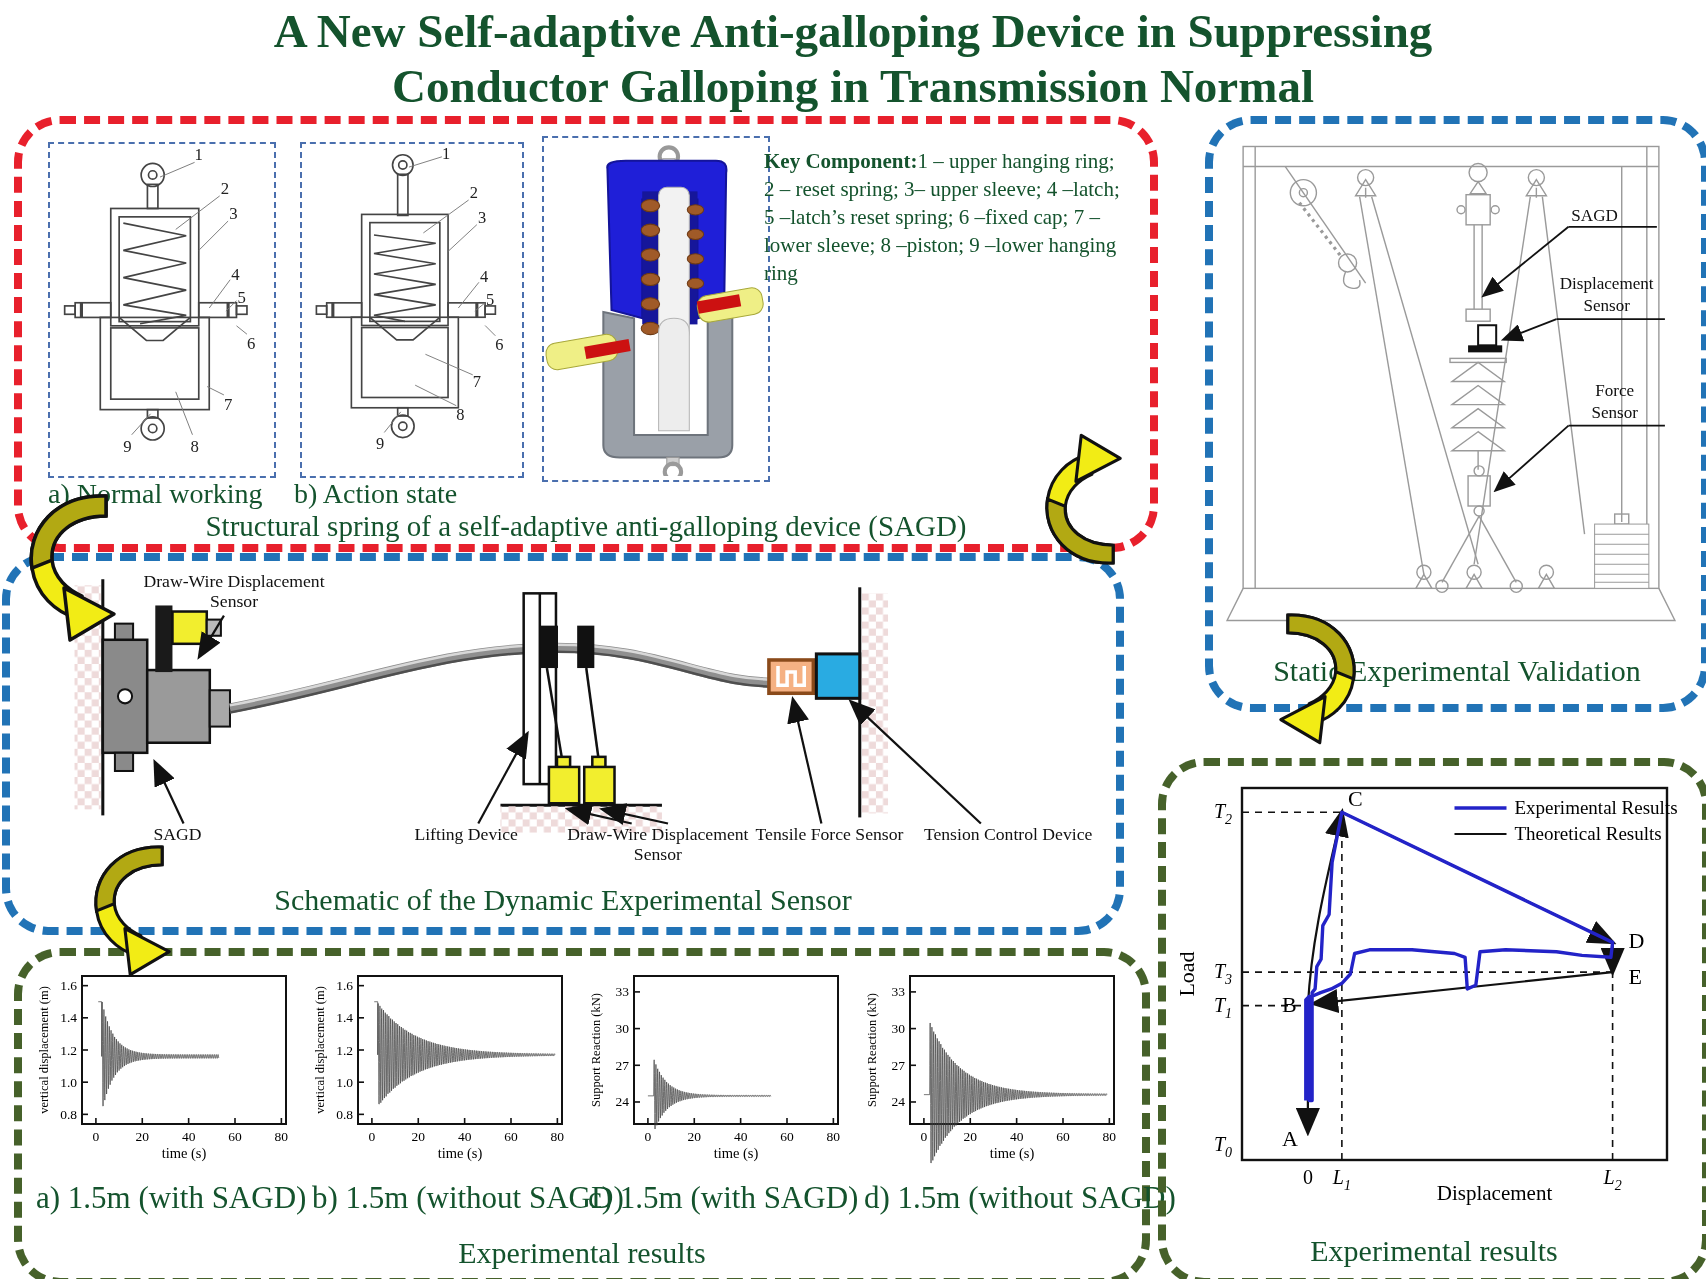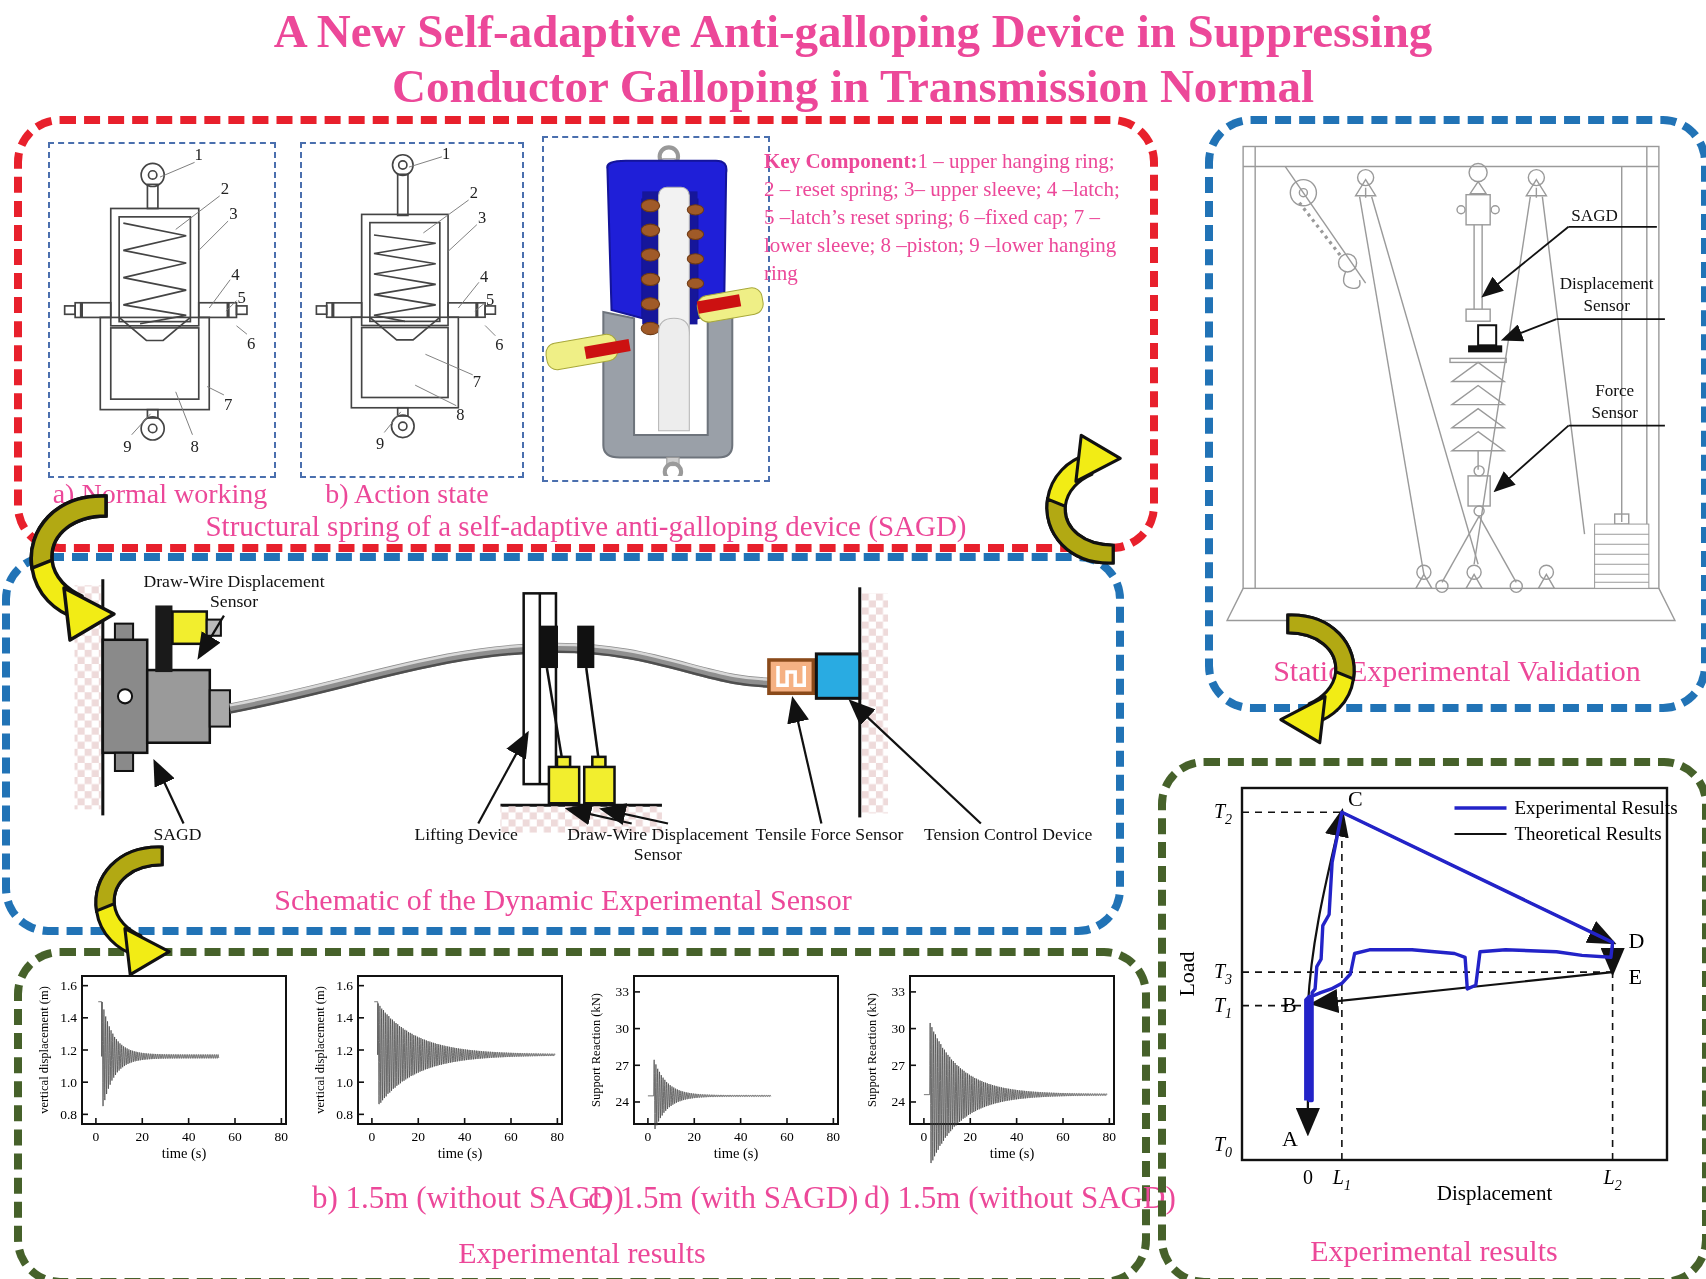--- a/index.html
+++ b/index.html
@@ -1,27 +1,27 @@
 <!DOCTYPE html>
 <html><head>
 <meta charset="utf-8">
 <style>
   html,body{margin:0;padding:0;background:#ffffff;}
   .poster{position:relative;width:1706px;height:1279px;background:#fff;overflow:hidden;
-          font-family:"Liberation Serif","DejaVu Serif",serif;color:#ec4899;}
+          font-family:"Liberation Serif","DejaVu Serif",serif;color:#14532d;}
   .title{position:absolute;top:4px;left:0;width:100%;text-align:center;font-weight:bold;
          font-size:47px;line-height:1.18;}
   .dashbox{position:absolute;border-radius:46px;border-style:dashed;border-width:8px;background:transparent;}
   .box-red{left:14px;top:116px;width:1128px;height:420px;border-color:#e8202c;}
   .box-blue-static{left:1205px;top:116px;width:488px;height:580px;border-color:#2173b6;}
   .box-blue-dyn{left:2px;top:553px;width:1106px;height:366px;border-color:#2173b6;}
   .box-green-left{left:14px;top:948px;width:1120px;height:322px;border-color:#46612a;}
   .box-green-right{left:1158px;top:758px;width:536px;height:512px;border-color:#46612a;}
   .panel{position:absolute;border:2px dashed #4a6fae;background:#fff;}
-  .figcap{position:absolute;font-size:28px;text-align:center;}
+  .figcap{position:absolute;font-size:28px;text-align:left;}
   .maincap{position:absolute;width:100%;text-align:center;font-size:29px;}
   .keytext{position:absolute;left:742px;top:24px;width:364px;font-size:21px;line-height:1.33;}
   .keytext b{font-weight:bold;}
   .chartcell{position:absolute;top:12px;}
   .chartcap{position:absolute;top:212px;width:100%;text-align:center;font-size:31px;white-space:nowrap;}
   .bigcap{position:absolute;left:0;width:100%;text-align:center;font-size:30px;}
   .arrow{position:absolute;z-index:6;}
   svg text{font-family:"Liberation Serif","DejaVu Serif",serif;}
 </style>
 </head>
@@ -353,20 +353,21 @@
           <line x1="152.63636363636363" y1="156" x2="152.63636363636363" y2="150" stroke="#111" stroke-width="1.6"></line>
           <text x="152.63636363636363" y="173" text-anchor="middle" font-size="13.5">40</text>
           <line x1="199" y1="156" x2="199" y2="150" stroke="#111" stroke-width="1.6"></line>
           <text x="199" y="173" text-anchor="middle" font-size="13.5">60</text>
           <line x1="245.36363636363637" y1="156" x2="245.36363636363637" y2="150" stroke="#111" stroke-width="1.6"></line>
           <text x="245.36363636363637" y="173" text-anchor="middle" font-size="13.5">80</text>
           <text x="148" y="190" text-anchor="middle" font-size="14.5">time (s)</text>
           <text x="12" y="82" text-anchor="middle" font-size="12.5" transform="rotate(-90 12 82)">vertical displacement (m)</text>
           <path d="M62.22727272727273,33.739130434782595 L65.70454545454545,33.739130434782595 L65.70,88.43 L65.82,66.16 L65.94,47.95 L66.05,36.68 L66.17,34.06 L66.28,40.36 L66.40,54.37 L66.52,73.67 L66.63,95.00 L66.75,114.86 L66.86,130.04 L66.98,138.14 L67.10,137.98 L67.21,129.75 L67.33,114.95 L67.44,96.10 L67.56,76.36 L67.67,58.97 L67.79,46.71 L67.91,41.48 L68.02,44.01 L68.14,53.73 L68.25,68.92 L68.37,87.01 L68.49,104.98 L68.60,119.92 L68.72,129.44 L68.83,132.10 L68.95,127.59 L69.07,116.78 L69.18,101.55 L69.30,84.48 L69.41,68.37 L69.53,55.84 L69.65,48.86 L69.76,48.46 L69.88,54.59 L69.99,66.11 L70.11,81.06 L70.22,96.93 L70.34,111.12 L70.46,121.34 L70.57,126.00 L70.69,124.46 L70.80,117.06 L70.92,105.14 L71.04,90.72 L71.15,76.20 L71.27,63.94 L71.38,55.91 L71.50,53.33 L71.62,56.52 L71.73,64.85 L71.85,76.88 L71.96,90.56 L72.08,103.64 L72.20,114.00 L72.31,119.99 L72.43,120.73 L72.54,116.19 L72.66,107.21 L72.77,95.34 L72.89,82.56 L73.01,70.98 L73.12,62.45 L73.24,58.33 L73.35,59.18 L73.47,64.79 L73.59,74.16 L73.70,85.67 L73.82,97.42 L73.93,107.49 L74.05,114.27 L74.17,116.71 L74.28,114.49 L74.40,108.07 L74.51,98.56 L74.63,87.58 L74.75,76.94 L74.86,68.37 L74.98,63.23 L75.09,62.29 L75.21,65.63 L75.32,72.63 L75.44,82.08 L75.56,92.39 L75.67,101.87 L75.79,108.98 L75.90,112.62 L76.02,112.24 L76.14,107.99 L76.25,100.62 L76.37,91.41 L76.48,81.88 L76.60,73.59 L76.72,67.87 L76.83,65.61 L76.95,67.11 L77.06,72.06 L77.18,79.60 L77.30,88.43 L77.41,97.11 L77.53,104.22 L77.64,108.62 L77.76,109.66 L77.87,107.21 L77.99,101.74 L78.11,94.21 L78.22,85.86 L78.34,78.09 L78.45,72.14 L78.57,68.96 L78.69,69.01 L78.80,72.22 L78.92,78.03 L79.03,85.42 L79.15,93.18 L79.27,100.02 L79.38,104.85 L79.50,106.92 L79.61,105.94 L79.73,102.12 L79.85,96.13 L79.96,89.00 L80.08,81.90 L80.19,75.99 L80.31,72.21 L80.42,71.15 L80.54,72.93 L80.66,77.20 L80.77,83.23 L80.89,90.01 L81.00,96.40 L81.12,101.39 L81.24,104.18 L81.35,104.35 L81.47,101.92 L81.58,97.33 L81.70,91.37 L81.82,85.04 L81.93,79.37 L82.05,75.28 L82.16,73.40 L82.28,74.01 L82.40,76.96 L82.51,81.73 L82.63,87.52 L82.74,93.35 L82.86,98.28 L82.98,101.52 L83.09,102.57 L83.21,101.30 L83.32,97.95 L83.44,93.10 L83.55,87.58 L83.67,82.29 L83.79,78.09 L83.90,75.65 L84.02,75.34 L84.13,77.17 L84.25,80.81 L84.37,85.63 L84.48,90.82 L84.60,95.54 L84.71,99.02 L84.83,100.72 L84.95,100.38 L85.06,98.10 L85.18,94.28 L85.29,89.57 L85.41,84.75 L85.53,80.62 L85.64,77.83 L85.76,76.81 L85.87,77.71 L85.99,80.35 L86.10,84.26 L86.22,88.79 L86.34,93.18 L86.45,96.73 L86.57,98.87 L86.68,99.27 L86.80,97.89 L86.92,95.00 L87.03,91.08 L87.15,86.79 L87.26,82.84 L87.38,79.87 L87.50,78.34 L87.61,78.49 L87.73,80.25 L87.84,83.33 L87.96,87.19 L88.08,91.19 L88.19,94.68 L88.31,97.09 L88.42,98.05 L88.54,97.43 L88.65,95.35 L88.77,92.17 L88.89,88.43 L89.00,84.76 L89.12,81.74 L89.23,79.86 L89.35,79.41 L89.47,80.44 L89.58,82.76 L89.70,85.97 L89.81,89.53 L89.93,92.86 L90.05,95.42 L90.16,96.79 L90.28,96.78 L90.39,95.41 L90.51,92.92 L90.63,89.73 L90.74,86.39 L90.86,83.42 L90.97,81.33 L91.09,80.42 L91.20,80.83 L91.32,82.49 L91.44,85.08 L91.55,88.19 L91.67,91.29 L91.78,93.88 L91.90,95.54 L92.02,96.01 L92.13,95.24 L92.25,93.37 L92.36,90.73 L92.48,87.74 L92.60,84.92 L92.71,82.70 L92.83,81.46 L92.94,81.38 L93.06,82.44 L93.18,84.48 L93.29,87.12 L93.41,89.95 L93.52,92.49 L93.64,94.32 L93.75,95.18 L93.87,94.91 L93.99,93.60 L94.10,91.45 L94.22,88.85 L94.33,86.21 L94.45,83.98 L94.57,82.50 L94.68,82.01 L94.80,82.58 L94.91,84.10 L95.03,86.30 L95.15,88.83 L95.26,91.25 L95.38,93.18 L95.49,94.31 L95.61,94.46 L95.73,93.63 L95.84,91.96 L95.96,89.73 L96.07,87.33 L96.19,85.13 L96.30,83.51 L96.42,82.71 L96.54,82.86 L96.65,83.92 L96.77,85.70 L96.88,87.90 L97.00,90.17 L97.12,92.12 L97.23,93.44 L97.35,93.93 L97.46,93.51 L97.58,92.27 L97.70,90.42 L97.81,88.27 L97.93,86.17 L98.04,84.47 L98.16,83.44 L98.28,83.23 L98.39,83.89 L98.51,85.27 L98.62,87.16 L98.74,89.23 L98.85,91.15 L98.97,92.60 L99.09,93.35 L99.20,93.29 L99.32,92.43 L99.43,90.93 L99.55,89.05 L99.67,87.08 L99.78,85.36 L99.90,84.16 L100.01,83.68 L100.13,83.98 L100.25,85.00 L100.36,86.58 L100.48,88.43 L100.59,90.27 L100.71,91.79 L100.83,92.74 L100.94,92.97 L101.06,92.46 L101.17,91.30 L101.29,89.68 L101.40,87.88 L101.52,86.19 L101.64,84.88 L101.75,84.17 L101.87,84.17 L101.98,84.86 L102.10,86.13 L102.22,87.77 L102.33,89.49 L102.45,91.03 L102.56,92.12 L102.68,92.60 L102.80,92.39 L102.91,91.54 L103.03,90.19 L103.14,88.56 L103.26,86.94 L103.38,85.57 L103.49,84.69 L103.61,84.43 L103.72,84.83 L103.84,85.81 L103.95,87.21 L104.07,88.80 L104.19,90.32 L104.30,91.51 L104.42,92.18 L104.53,92.24 L104.65,91.67 L104.77,90.58 L104.88,89.15 L105.00,87.61 L105.11,86.23 L105.23,85.22 L105.35,84.74 L105.46,84.88 L105.58,85.60 L105.69,86.77 L105.81,88.21 L105.93,89.67 L106.04,90.91 L106.16,91.74 L106.27,92.02 L106.39,91.71 L106.50,90.86 L106.62,89.63 L106.74,88.21 L106.85,86.85 L106.97,85.75 L107.08,85.10 L107.20,85.01 L107.32,85.47 L107.43,86.42 L107.55,87.69 L107.66,89.07 L107.78,90.34 L107.90,91.28 L108.01,91.75 L108.13,91.67 L108.24,91.06 L108.36,90.03 L108.48,88.74 L108.59,87.42 L108.71,86.27 L108.82,85.49 L108.94,85.19 L109.05,85.43 L109.17,86.16 L109.29,87.26 L109.40,88.54 L109.52,89.79 L109.63,90.81 L109.75,91.43 L109.87,91.56 L109.98,91.18 L110.10,90.35 L110.21,89.21 L110.33,87.95 L110.45,86.78 L110.56,85.89 L110.68,85.43 L110.79,85.46 L110.91,85.98 L111.03,86.89 L111.14,88.06 L111.26,89.27 L111.37,90.34 L111.49,91.09 L111.60,91.40 L111.72,91.22 L111.84,90.59 L111.95,89.60 L112.07,88.43 L112.18,87.27 L112.30,86.31 L112.42,85.70 L112.53,85.55 L112.65,85.87 L112.76,86.60 L112.88,87.64 L113.00,88.79 L113.11,89.88 L113.23,90.73 L113.34,91.19 L113.46,91.20 L113.58,90.76 L113.69,89.94 L113.81,88.87 L113.92,87.74 L114.04,86.73 L114.15,86.01 L114.27,85.69 L114.39,85.82 L114.50,86.38 L114.62,87.27 L114.73,88.35 L114.85,89.44 L114.97,90.35 L115.08,90.95 L115.20,91.13 L115.31,90.87 L115.43,90.21 L115.55,89.26 L115.66,88.18 L115.78,87.15 L115.89,86.34 L116.01,85.87 L116.13,85.83 L116.24,86.21 L116.36,86.96 L116.47,87.94 L116.59,89.00 L116.70,89.96 L116.82,90.67 L116.94,91.00 L117.05,90.91 L117.17,90.42 L117.28,89.60 L117.40,88.60 L117.52,87.57 L117.63,86.69 L117.75,86.10 L117.86,85.90 L117.98,86.11 L118.10,86.71 L118.21,87.58 L118.33,88.59 L118.44,89.57 L118.56,90.36 L118.68,90.83 L118.79,90.91 L118.91,90.57 L119.02,89.89 L119.14,88.97 L119.25,87.97 L119.37,87.05 L119.49,86.36 L119.60,86.01 L119.72,86.06 L119.83,86.50 L119.95,87.26 L120.07,88.21 L120.18,89.19 L120.30,90.04 L120.41,90.62 L120.53,90.85 L120.65,90.67 L120.76,90.13 L120.88,89.32 L120.99,88.36 L121.11,87.42 L121.23,86.65 L121.34,86.17 L121.46,86.07 L121.57,86.36 L121.69,86.98 L121.80,87.85 L121.92,88.80 L122.04,89.70 L122.15,90.38 L122.27,90.74 L122.38,90.72 L122.50,90.33 L122.62,89.62 L122.73,88.73 L122.85,87.79 L122.96,86.95 L123.08,86.37 L123.20,86.13 L123.31,86.26 L123.43,86.75 L123.54,87.52 L123.66,88.43 L123.78,89.35 L123.89,90.11 L124.01,90.59 L124.12,90.71 L124.24,90.47 L124.35,89.89 L124.47,89.07 L124.59,88.15 L124.70,87.28 L124.82,86.60 L124.93,86.23 L125.05,86.22 L125.17,86.57 L125.28,87.23 L125.40,88.08 L125.51,88.99 L125.63,89.81 L125.75,90.40 L125.86,90.66 L125.98,90.56 L126.09,90.11 L126.21,89.38 L126.33,88.50 L126.44,87.62 L126.56,86.87 L126.67,86.38 L126.79,86.22 L126.90,86.44 L127.02,86.98 L127.14,87.75 L127.25,88.64 L127.37,89.49 L127.48,90.17 L127.60,90.56 L127.72,90.60 L127.83,90.28 L127.95,89.66 L128.06,88.84 L128.18,87.96 L128.30,87.15 L128.41,86.56 L128.53,86.28 L128.64,86.35 L128.76,86.76 L128.88,87.45 L128.99,88.30 L129.11,89.17 L129.22,89.91 L129.34,90.41 L129.45,90.59 L129.57,90.41 L129.69,89.91 L129.80,89.16 L129.92,88.30 L130.03,87.46 L130.15,86.79 L130.27,86.38 L130.38,86.31 L130.50,86.60 L130.61,87.18 L130.73,87.97 L130.85,88.83 L130.96,89.63 L131.08,90.23 L131.19,90.53 L131.31,90.49 L131.43,90.11 L131.54,89.45 L131.66,88.63 L131.77,87.78 L131.89,87.04 L132.00,86.53 L132.12,86.33 L132.24,86.48 L132.35,86.95 L132.47,87.66 L132.58,88.50 L132.70,89.33 L132.82,90.01 L132.93,90.43 L133.05,90.52 L133.16,90.27 L133.28,89.72 L133.40,88.95 L133.51,88.11 L133.63,87.32 L133.74,86.71 L133.86,86.39 L133.98,86.40 L134.09,86.75 L134.21,87.38 L134.32,88.17 L134.44,89.01 L134.55,89.76 L134.67,90.28 L134.79,90.50 L134.90,90.38 L135.02,89.94 L135.13,89.26 L135.25,88.43 L135.37,87.61 L135.48,86.93 L135.60,86.49 L135.71,86.38 L135.83,86.60 L135.95,87.12 L136.06,87.86 L136.18,88.69 L136.29,89.48 L136.41,90.10 L136.53,90.44 L136.64,90.45 L136.76,90.13 L136.87,89.53 L136.99,88.76 L137.10,87.93 L137.22,87.18 L137.34,86.64 L137.45,86.40 L137.57,86.49 L137.68,86.90 L137.80,87.57 L137.92,88.37 L138.03,89.18 L138.15,89.87 L138.26,90.33 L138.38,90.47 L138.50,90.27 L138.61,89.78 L138.73,89.06 L138.84,88.24 L138.96,87.46 L139.08,86.83 L139.19,86.47 L139.31,86.43 L139.42,86.72 L139.54,87.30 L139.65,88.06 L139.77,88.88 L139.89,89.62 L140.00,90.17 L140.12,90.44 L140.23,90.37 L140.35,89.99 L140.47,89.35 L140.58,88.56 L140.70,87.75 L140.81,87.06 L140.93,86.59 L141.05,86.42 L141.16,86.59 L141.28,87.06 L141.39,87.75 L141.51,88.56 L141.63,89.35 L141.74,89.98 L141.86,90.36 L141.97,90.43 L142.09,90.16 L142.20,89.61 L142.32,88.87 L142.44,88.06 L142.55,87.31 L142.67,86.74 L142.78,86.46 L142.90,86.50 L143.02,86.85 L143.13,87.47 L143.25,88.25 L143.36,89.05 L143.48,89.76 L143.60,90.24 L143.71,90.43 L143.83,90.29 L143.94,89.85 L144.06,89.17 L144.18,88.37 L144.29,87.59 L144.41,86.94 L144.52,86.54 L144.64,86.45 L144.75,86.69 L144.87,87.22 L144.99,87.94 L145.10,88.75 L145.22,89.50 L145.33,90.08 L145.45,90.39 L145.57,90.37 L145.68,90.04 L145.80,89.45 L145.91,88.68 L146.03,87.88 L146.15,87.17 L146.26,86.67 L146.38,86.46 L146.49,86.57 L146.61,86.99 L146.73,87.65 L146.84,88.43 L146.96,89.22 L147.07,89.88 L147.19,90.30 L147.30,90.41 L147.42,90.20 L147.54,89.70 L147.65,88.99 L147.77,88.19 L147.88,87.43 L148.00,86.84 L148.12,86.51 L148.23,86.50 L148.35,86.80 L148.46,87.38 L148.58,88.13 L148.70,88.93 L148.81,89.64 L148.93,90.16 L149.04,90.40 L149.16,90.31 L149.27,89.91 L149.39,89.27 L149.51,88.50 L149.62,87.71 L149.74,87.04 L149.85,86.60 L149.97,86.47 L150.09,86.65 L150.20,87.13 L150.32,87.83 L150.43,88.62 L150.55,89.38 L150.67,89.99 L150.78,90.34 L150.90,90.38 L151.01,90.09 L151.13,89.54 L151.25,88.80 L151.36,88.01 L151.48,87.28 L151.59,86.74 L151.71,86.49 L151.82,86.55 L151.94,86.92 L152.06,87.54 L152.17,88.31 L152.29,89.10 L152.40,89.78 L152.52,90.23 L152.64,90.40 L152.75,90.23 L152.87,89.78 L152.98,89.10 L153.10,88.31 L153.22,87.55 L153.33,86.93 L153.45,86.55 L153.56,86.49 L153.68,86.75 L153.80,87.28 L153.91,88.01 L154.03,88.80 L154.14,89.53 L154.26,90.09 L154.37,90.37 L154.49,90.33 L154.61,89.98 L154.72,89.38 L154.84,88.62 L154.95,87.83 L155.07,87.14 L155.19,86.67 L155.30,86.48 L155.42,86.62 L155.53,87.05 L155.65,87.72 L155.77,88.50 L155.88,89.27 L156.00,89.90 L156.11,90.29 L156.23,90.38 L156.35,90.15 L156.46,89.63 L156.58,88.92 L156.69,88.13 L156.81,87.39 L156.92,86.82 L157.04,86.52 L157.16,86.53 L157.27,86.86 L157.39,87.44 L157.50,88.19 L157.62,88.98 L157.74,89.68 L157.85,90.17 L157.97,90.38 L158.08,90.27 L158.20,89.86 L158.32,89.21 L158.43,88.43 L158.55,87.66 L158.66,87.01 L158.78,86.60 L158.90,86.49 L159.01,86.70 L159.13,87.19 L159.24,87.89 L159.36,88.68 L159.47,89.43 L159.59,90.01 L159.71,90.33 L159.82,90.35 L159.94,90.04 L160.05,89.48 L160.17,88.74 L160.29,87.95 L160.40,87.24 L160.52,86.73 L160.63,86.50 L160.75,86.58 L160.87,86.98 L160.98,87.61 L161.10,88.37 L161.21,89.15 L161.33,89.81 L161.45,90.24 L161.56,90.38 L161.68,90.19 L161.79,89.72 L161.91,89.04 L162.02,88.25 L162.14,87.50 L162.26,86.90 L162.37,86.55 L162.49,86.52 L162.60,86.79 L162.72,87.34 L162.84,88.07 L162.95,88.86 L163.07,89.58 L163.18,90.11 L163.30,90.36 L163.42,90.30 L163.53,89.93 L163.65,89.32 L163.76,88.56 L163.88,87.78 L164.00,87.11 L164.11,86.65 L164.23,86.49 L164.34,86.65 L164.46,87.11 L164.57,87.78 L164.69,88.56 L164.81,89.32 L164.92,89.93 L165.04,90.30 L165.15,90.36 L165.27,90.11 L165.39,89.58 L165.50,88.86 L165.62,88.07 L165.73,87.34 L165.85,86.80 L165.97,86.52 L166.08,86.56 L166.20,86.90 L166.31,87.50 L166.43,88.25 L166.55,89.03 L166.66,89.72 L166.78,90.19 L166.89,90.37 L167.01,90.24 L167.12,89.81 L167.24,89.15 L167.36,88.37 L167.47,87.61 L167.59,86.98 L167.70,86.59 L167.82,86.50 L167.94,86.74 L168.05,87.25 L168.17,87.95 L168.28,88.74 L168.40,89.47 L168.52,90.04 L168.63,90.34 L168.75,90.33 L168.86,90.00 L168.98,89.42 L169.10,88.68 L169.21,87.89 L169.33,87.20 L169.44,86.71 L169.56,86.50 L169.67,86.61 L169.79,87.02 L169.91,87.67 L170.02,88.43 L170.14,89.20 L170.25,89.85 L170.37,90.26 L170.49,90.37 L170.60,90.16 L170.72,89.67 L170.83,88.98 L170.95,88.19 L171.07,87.45 L171.18,86.87 L171.30,86.54 L171.41,86.53 L171.53,86.83 L171.65,87.40 L171.76,88.13 L171.88,88.92 L171.99,89.62 L172.11,90.13 L172.22,90.36 L172.34,90.28 L172.46,89.89 L172.57,89.26 L172.69,88.50 L172.80,87.72 L172.92,87.07 L173.04,86.64 L173.15,86.50 L173.27,86.68 L173.38,87.15 L173.50,87.84 L173.62,88.62 L173.73,89.37 L173.85,89.96 L173.96,90.31 L174.08,90.35 L174.20,90.07 L174.31,89.52 L174.43,88.80 L174.54,88.01 L174.66,87.30 L174.77,86.77 L174.89,86.52 L175.01,86.58 L175.12,86.94 L175.24,87.56 L175.35,88.31 L175.47,89.09 L175.59,89.76 L175.70,90.21 L175.82,90.37 L175.93,90.21 L176.05,89.76 L176.17,89.09 L176.28,88.31 L176.40,87.56 L176.51,86.94 L176.63,86.58 L176.75,86.52 L176.86,86.77 L176.98,87.30 L177.09,88.01 L177.21,88.80 L177.32,89.52 L177.44,90.07 L177.56,90.34 L177.67,90.31 L177.79,89.96 L177.90,89.37 L178.02,88.62 L178.14,87.84 L178.25,87.16 L178.37,86.69 L178.48,86.50 L178.60,86.64 L178.72,87.07 L178.83,87.72 L178.95,88.50 L179.06,89.26 L179.18,89.89 L179.30,90.27 L179.41,90.36 L179.53,90.13 L179.64,89.62 L179.76,88.92 L179.87,88.13 L179.99,87.40 L180.11,86.84 L180.22,86.54 L180.34,86.55 L180.45,86.87 L180.57,87.45 L180.69,88.19 L180.80,88.97 L180.92,89.67 L181.03,90.16 L181.15,90.36 L181.27,90.25 L181.38,89.84 L181.50,89.20 L181.61,88.43 L181.73,87.67 L181.85,87.03 L181.96,86.62 L182.08,86.51 L182.19,86.71 L182.31,87.20 L182.42,87.90 L182.54,88.68 L182.66,89.42 L182.77,90.00" fill="none" stroke="#3c3c3c" stroke-width="0.7"></path>
         </svg>
+      <div class="chartcap">a) 1.5m (with SAGD)</div>
     </div>
     <div class="chartcell" style="left:290px;width:258px;">
       <svg class="minichart" width="258" height="198">
           <rect x="46" y="8" width="204" height="148" fill="#fff" stroke="#111" stroke-width="2"></rect>
           <line x1="46" y1="146.3478260869565" x2="52" y2="146.3478260869565" stroke="#111" stroke-width="1.6"></line>
           <text x="41" y="150.8478260869565" text-anchor="end" font-size="13.5">0.8</text>
           <line x1="46" y1="114.17391304347825" x2="52" y2="114.17391304347825" stroke="#111" stroke-width="1.6"></line>
           <text x="41" y="118.67391304347825" text-anchor="end" font-size="13.5">1.0</text>
           <line x1="46" y1="82" x2="52" y2="82" stroke="#111" stroke-width="1.6"></line>
           <text x="41" y="86.5" text-anchor="end" font-size="13.5">1.2</text>

